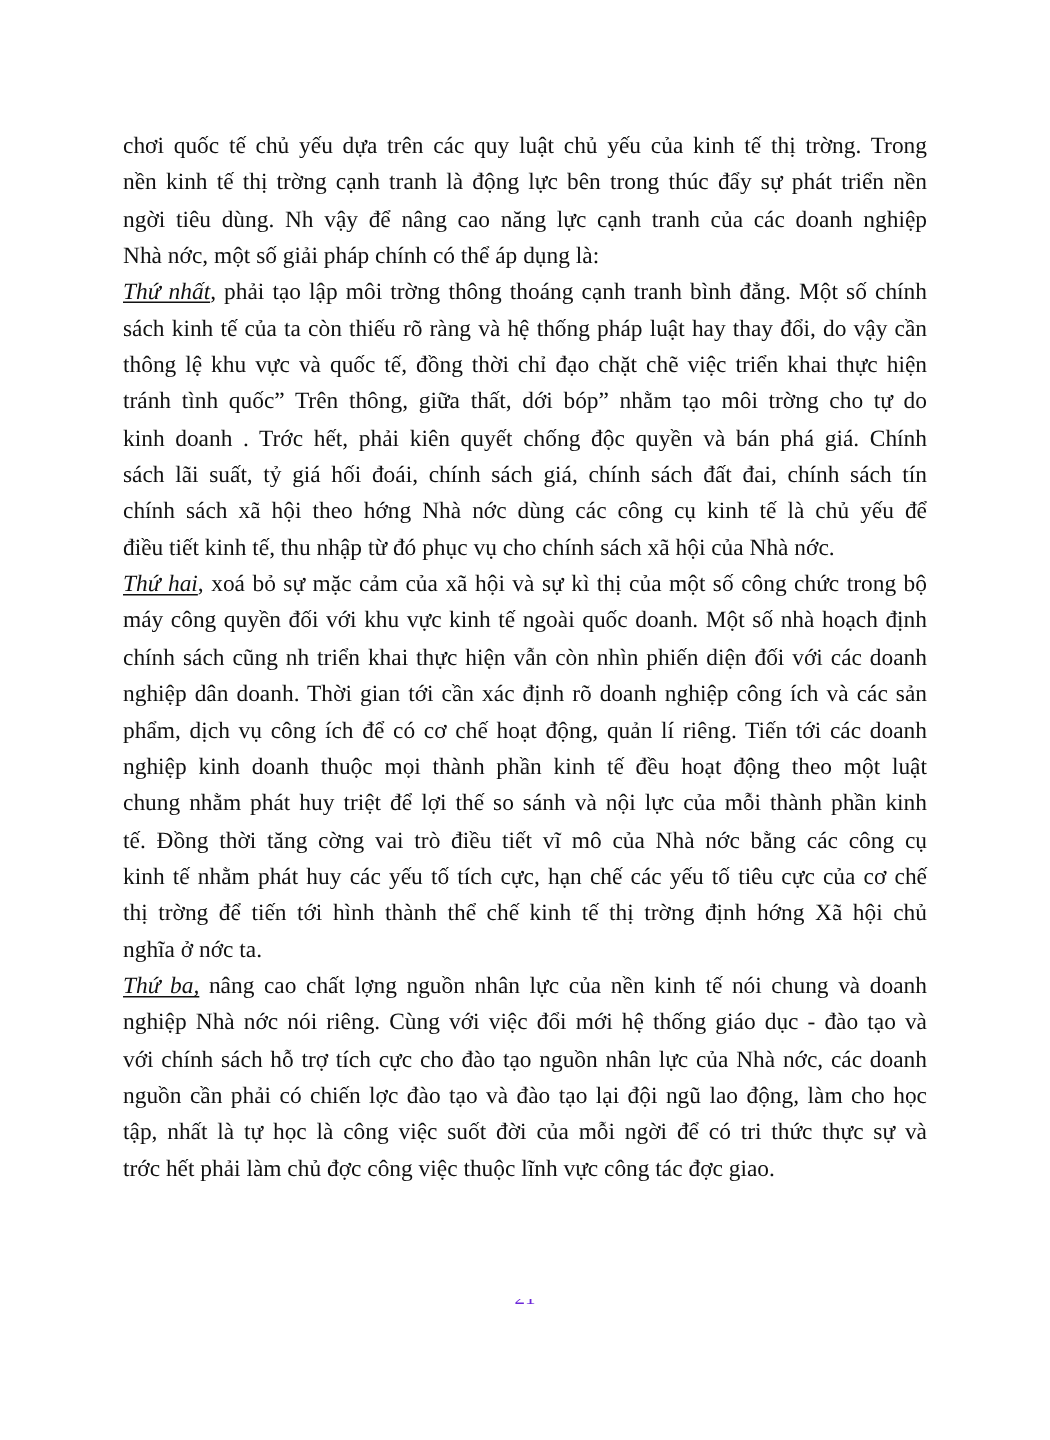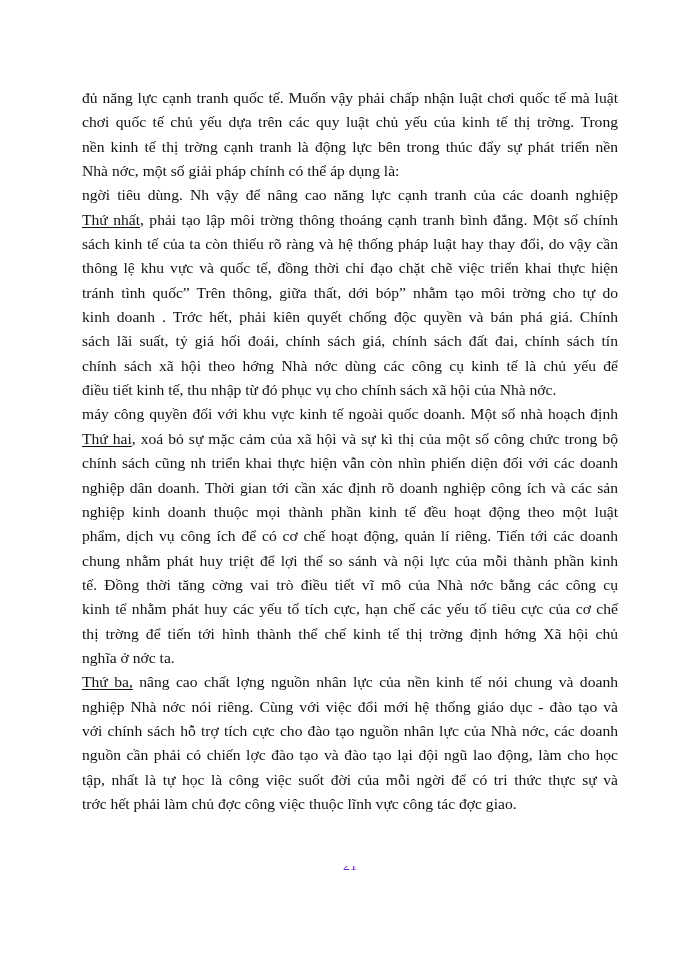--- a/index.html
+++ b/index.html
@@ -34,20 +34,21 @@
       text-align-last: justify;
       text-align: justify;
     }
     .line.last {
       text-align-last: left;
     }
     .lead {
       text-decoration: underline;
       text-decoration-thickness: 1px;
       text-underline-offset: 2px;
+      font-style: italic;
     }
     .page-number {
       position: absolute;
       left: 340px;
       top: 866px;
       width: 20px;
       height: 8px;
       overflow: hidden;
       font-size: 14px;
       line-height: 14px;
@@ -58,45 +59,44 @@
       display: block;
       margin-top: -7px;
     }
   </style>
 </head>
 <body>
 
 <div class="page">
 
   <div class="para">
-    <span class="line">đủ năng lực cạnh tranh quốc tế. Muốn vậy phải chấp nhận luật chơi quốc tế mà luật</span>
     <span class="line">chơi quốc tế chủ yếu dựa trên các quy luật chủ yếu của kinh tế thị trờng.   Trong</span>
     <span class="line">nền kinh tế thị trờng   cạnh tranh là động lực bên trong thúc đẩy sự phát triển nền</span>
+    <span class="line">ngời   tiêu dùng. Nh   vậy để nâng cao năng lực cạnh tranh của các doanh nghiệp</span>
     <span class="line last">Nhà nớc,   một số giải pháp chính có thể áp dụng là:</span>
-    <span class="line">ngời   tiêu dùng. Nh   vậy để nâng cao năng lực cạnh tranh của các doanh nghiệp</span>
   </div>
 
   <div class="para">
     <span class="line"><span class="lead">Thứ nhất</span><span>, phải tạo lập môi trờng   thông thoáng cạnh tranh bình đẳng. Một số chính</span></span>
     <span class="line">sách kinh tế của ta còn thiếu rõ ràng và hệ thống pháp luật hay thay đổi, do vậy cần</span>
     <span class="line">thông lệ khu vực và quốc tế, đồng thời chỉ đạo chặt chẽ việc triển khai thực hiện</span>
     <span class="line">tránh tình quốc” Trên thông, giữa thất, dới   bóp” nhằm tạo môi trờng   cho tự do</span>
     <span class="line">kinh doanh . Trớc   hết, phải kiên quyết chống độc quyền và bán phá giá. Chính</span>
     <span class="line">sách lãi suất, tỷ giá hối đoái, chính sách giá, chính sách đất đai, chính sách tín</span>
     <span class="line">chính sách xã hội theo hớng   Nhà nớc   dùng các công cụ kinh tế là chủ yếu để</span>
     <span class="line last">điều tiết kinh tế, thu nhập từ đó phục vụ cho chính sách xã hội của Nhà nớc.</span>
   </div>
 
   <div class="para">
+    <span class="line"><span class="lead">Thứ hai</span><span>, xoá bỏ sự mặc cảm của xã hội và sự kì thị của một số công chức trong bộ</span></span>
     <span class="line">máy công quyền đối với khu vực kinh tế ngoài quốc doanh. Một số nhà hoạch định</span>
-    <span class="line"><span class="lead">Thứ hai</span><span>, xoá bỏ sự mặc cảm của xã hội và sự kì thị của một số công chức trong bộ</span></span>
     <span class="line">chính sách cũng nh   triển khai thực hiện vẫn còn nhìn phiến diện đối với các doanh</span>
     <span class="line">nghiệp dân doanh. Thời gian tới cần xác định rõ doanh nghiệp công ích và các sản</span>
+    <span class="line">phẩm, dịch vụ công ích để có cơ chế hoạt động, quản lí riêng. Tiến tới các doanh</span>
     <span class="line">nghiệp kinh doanh thuộc mọi thành phần   kinh tế đều hoạt động theo một luật</span>
-    <span class="line">phẩm, dịch vụ công ích để có cơ chế hoạt động, quản lí riêng. Tiến tới các doanh</span>
     <span class="line">chung nhằm phát huy triệt để lợi thế so sánh và nội lực của mỗi thành phần   kinh</span>
     <span class="line">tế. Đồng thời tăng cờng   vai trò điều tiết vĩ mô của Nhà nớc   bằng các công cụ</span>
     <span class="line">kinh tế nhằm phát huy các yếu tố tích cực, hạn chế các yếu tố tiêu cực của cơ chế</span>
     <span class="line">thị trờng   để tiến tới hình thành thể chế kinh tế thị trờng   định hớng   Xã hội chủ</span>
     <span class="line last">nghĩa ở nớc   ta.</span>
   </div>
 
   <div class="para">
     <span class="line"><span class="lead">Thứ ba,</span><span> nâng cao chất lợng   nguồn nhân lực của nền kinh tế nói chung và doanh</span></span>
     <span class="line">nghiệp Nhà nớc   nói riêng. Cùng với việc đổi mới hệ thống giáo dục - đào tạo và</span>

